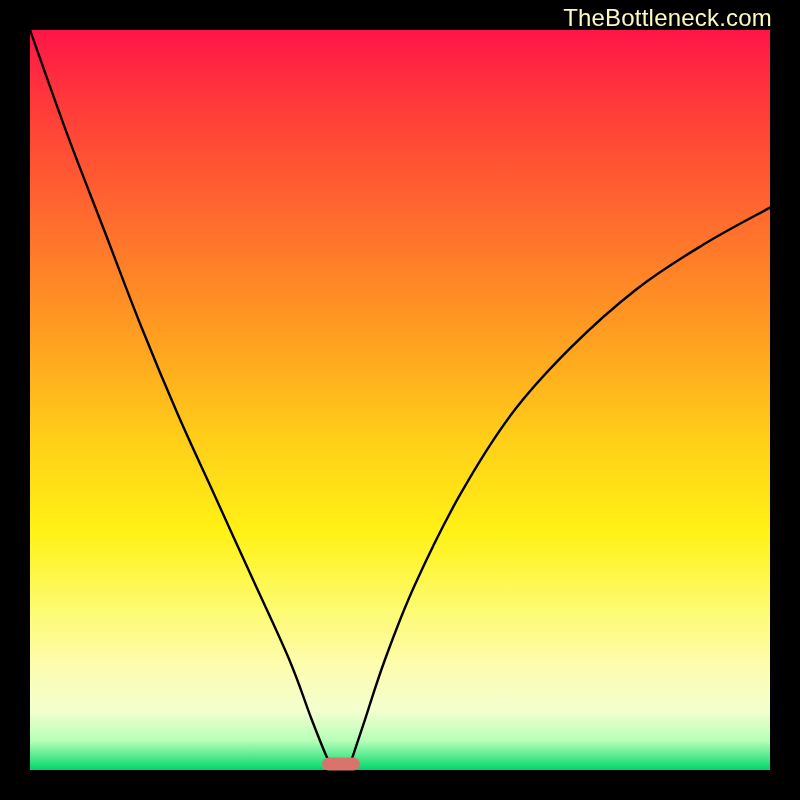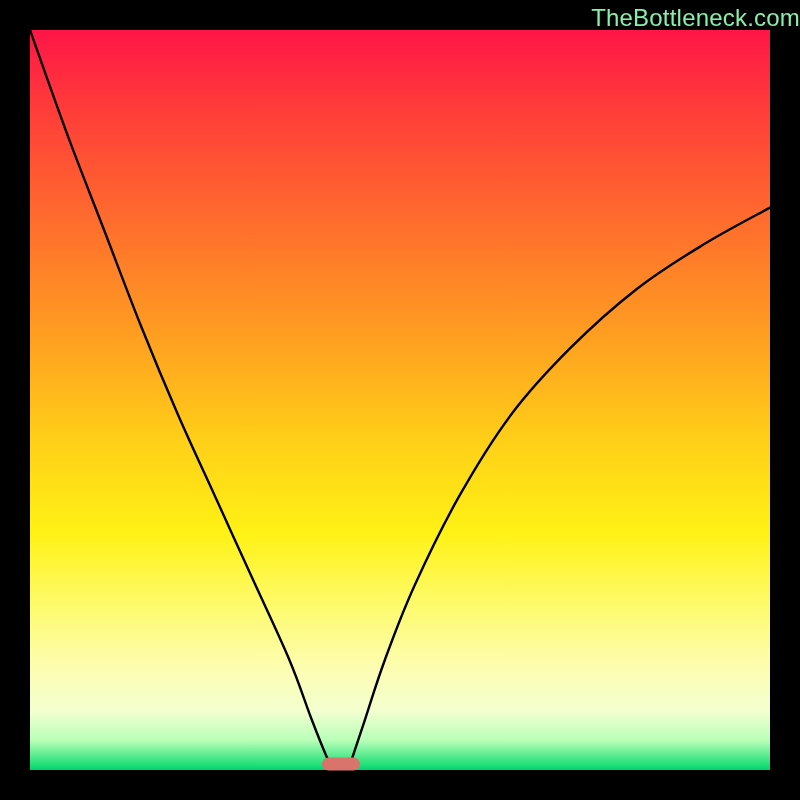--- a/index.html
+++ b/index.html
@@ -13,22 +13,22 @@
   }
   .frame {
     position: relative;
     width: 800px;
     height: 800px;
     background: #000;
   }
   .watermark {
     position: absolute;
     top: 4px;
-    right: 0;
-    color: #86efac;
+    right: 28px;
+    color: #fef9c3;
     font-size: 24px;
     font-weight: 400;
     letter-spacing: 0.2px;
     z-index: 5;
   }
   .plot-area {
     position: absolute;
     left: 30px;
     top: 30px;
     width: 740px;

